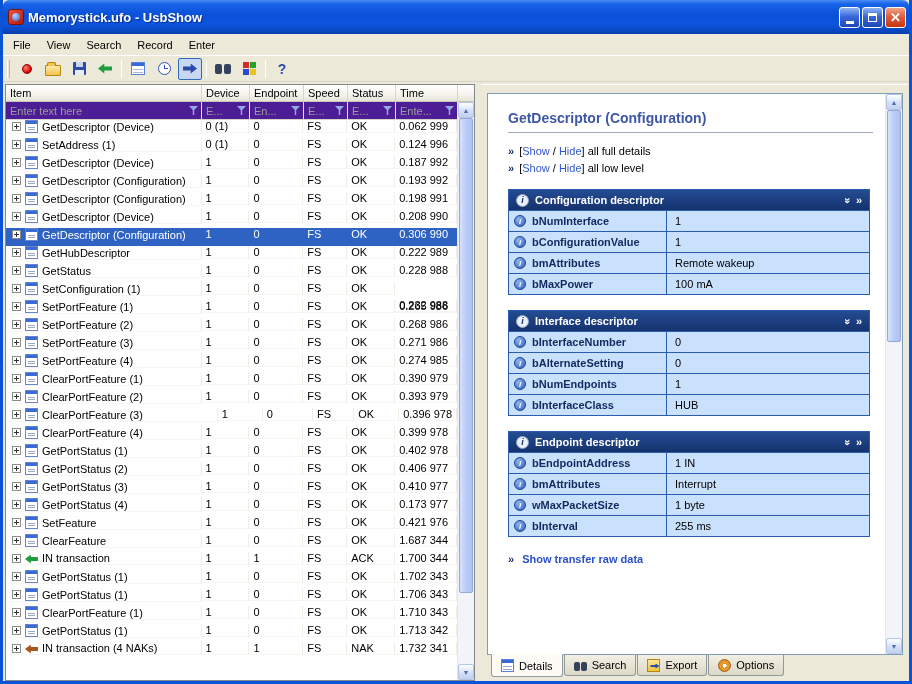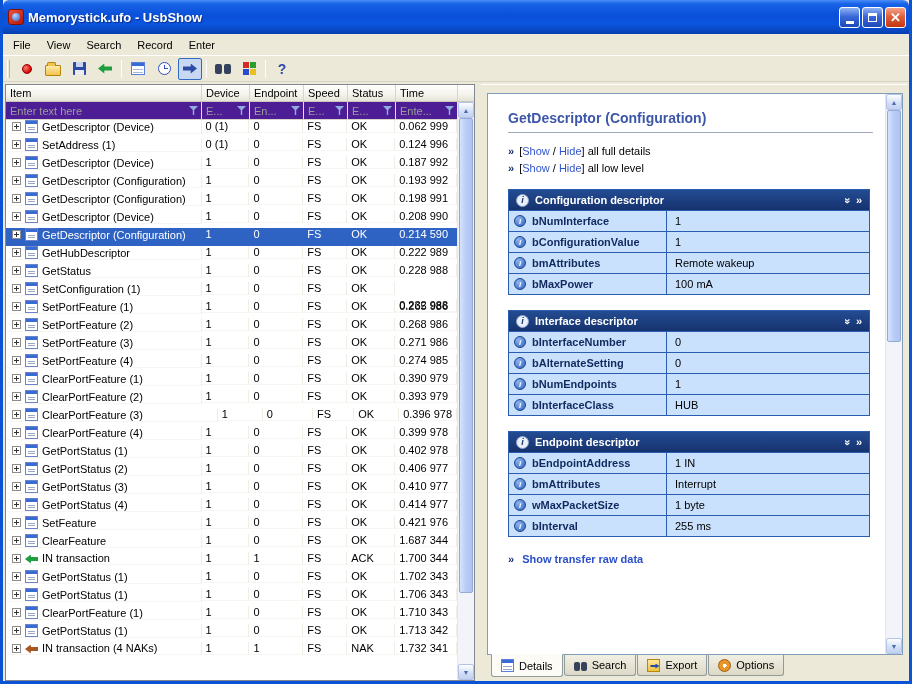--- a/index.html
+++ b/index.html
@@ -316,21 +316,21 @@
           <div class="trow selected">
             <div class="cell item-cell" style="width: 196px;">
               <span class="expander"></span>
               <span class="doc-icon"></span>
               <span>GetDescriptor (Configuration)</span>
             </div>
             <div class="cell" style="width: 48px;">1</div>
             <div class="cell" style="width: 54px;">0</div>
             <div class="cell" style="width: 44px;">FS</div>
             <div class="cell" style="width: 48px;">OK</div>
-            <div class="cell" style="width: 62px;">0.214 590</div>
+            <div class="cell" style="width: 62px;">0.306 990</div>
           </div>
           <div class="trow">
             <div class="cell item-cell" style="width: 196px;">
               <span class="expander"></span>
               <span class="doc-icon"></span>
               <span>GetHubDescriptor</span>
             </div>
             <div class="cell" style="width: 48px;">1</div>
             <div class="cell" style="width: 54px;">0</div>
             <div class="cell" style="width: 44px;">FS</div>
@@ -496,21 +496,21 @@
           <div class="trow">
             <div class="cell item-cell" style="width: 196px;">
               <span class="expander"></span>
               <span class="doc-icon"></span>
               <span>GetPortStatus (4)</span>
             </div>
             <div class="cell" style="width: 48px;">1</div>
             <div class="cell" style="width: 54px;">0</div>
             <div class="cell" style="width: 44px;">FS</div>
             <div class="cell" style="width: 48px;">OK</div>
-            <div class="cell" style="width: 62px;">0.414 977</div>
+            <div class="cell" style="width: 62px;">0.173 977</div>
           </div>
           <div class="trow">
             <div class="cell item-cell" style="width: 196px;">
               <span class="expander"></span>
               <span class="doc-icon"></span>
               <span>SetFeature</span>
             </div>
             <div class="cell" style="width: 48px;">1</div>
             <div class="cell" style="width: 54px;">0</div>
             <div class="cell" style="width: 44px;">FS</div>

